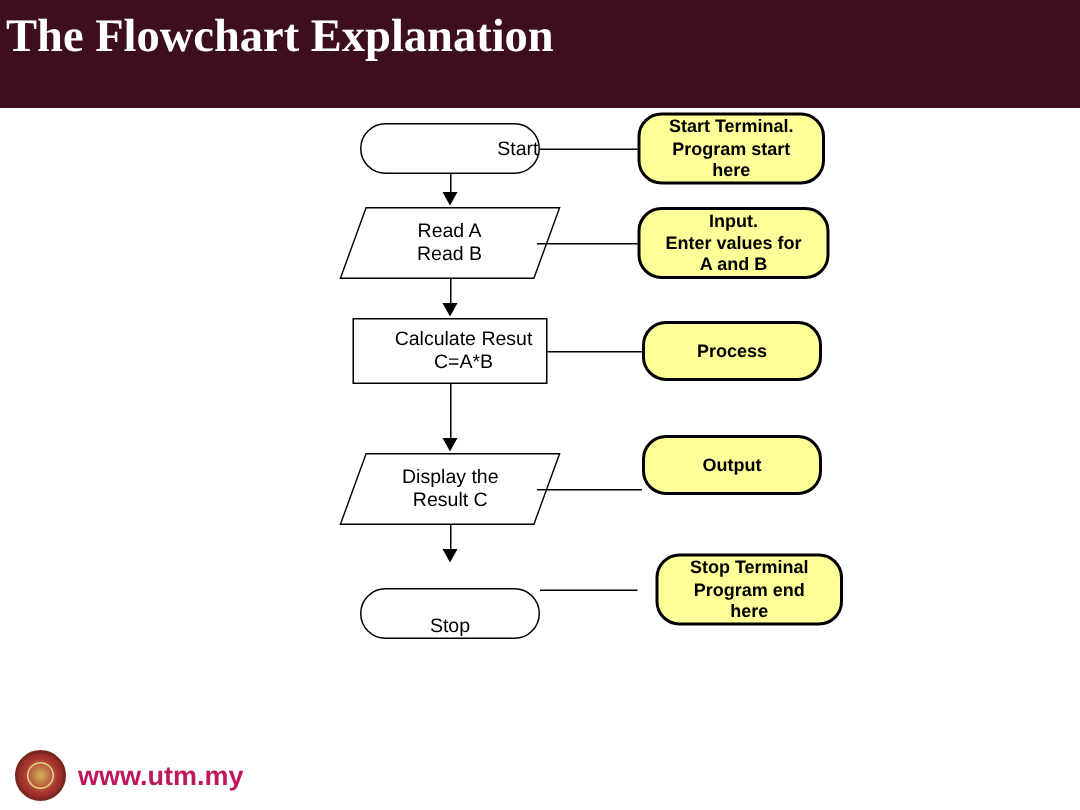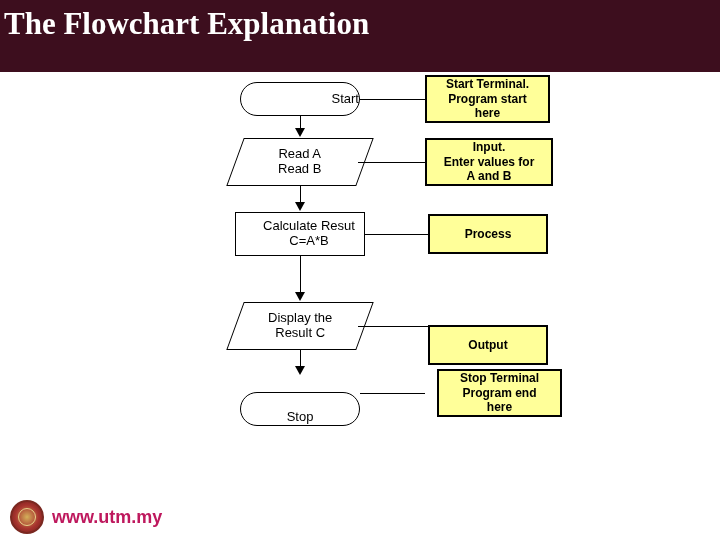--- a/index.html
+++ b/index.html
@@ -68,21 +68,21 @@
   }
   .connector {
     position: absolute;
     height: 1px;
     background: #000;
   }
   .call-box {
     position: absolute;
     background: #ffff99;
     border: 2px solid #000;
-    border-radius: 0;
+    border-radius: 16px;
     font-family: Arial, sans-serif;
     font-size: 12px;
     font-weight: bold;
     text-align: center;
     display: flex;
     align-items: center;
     justify-content: center;
     line-height: 1.2;
     padding: 4px 6px;
   }
@@ -162,21 +162,21 @@
 here</span>
   </div>
   <div class="call-box" style="left:428px; top:142px; width:120px; height:40px;">
     <span>Process</span>
   </div>
   <div class="call-box" style="left:425px; top:66px; width:128px; height:48px;">
     <span style="white-space:pre-line;">Input.
 Enter values for
 A and B</span>
   </div>
-  <div class="call-box" style="left:428px; top:253px; width:120px; height:40px;">
+  <div class="call-box" style="left:428px; top:218px; width:120px; height:40px;">
     <span>Output</span>
   </div>
   <div class="call-box" style="left:437px; top:297px; width:125px; height:48px;">
     <span style="white-space:pre-line;">Stop Terminal
 Program end
 here</span>
   </div>
 
 </div>
 

